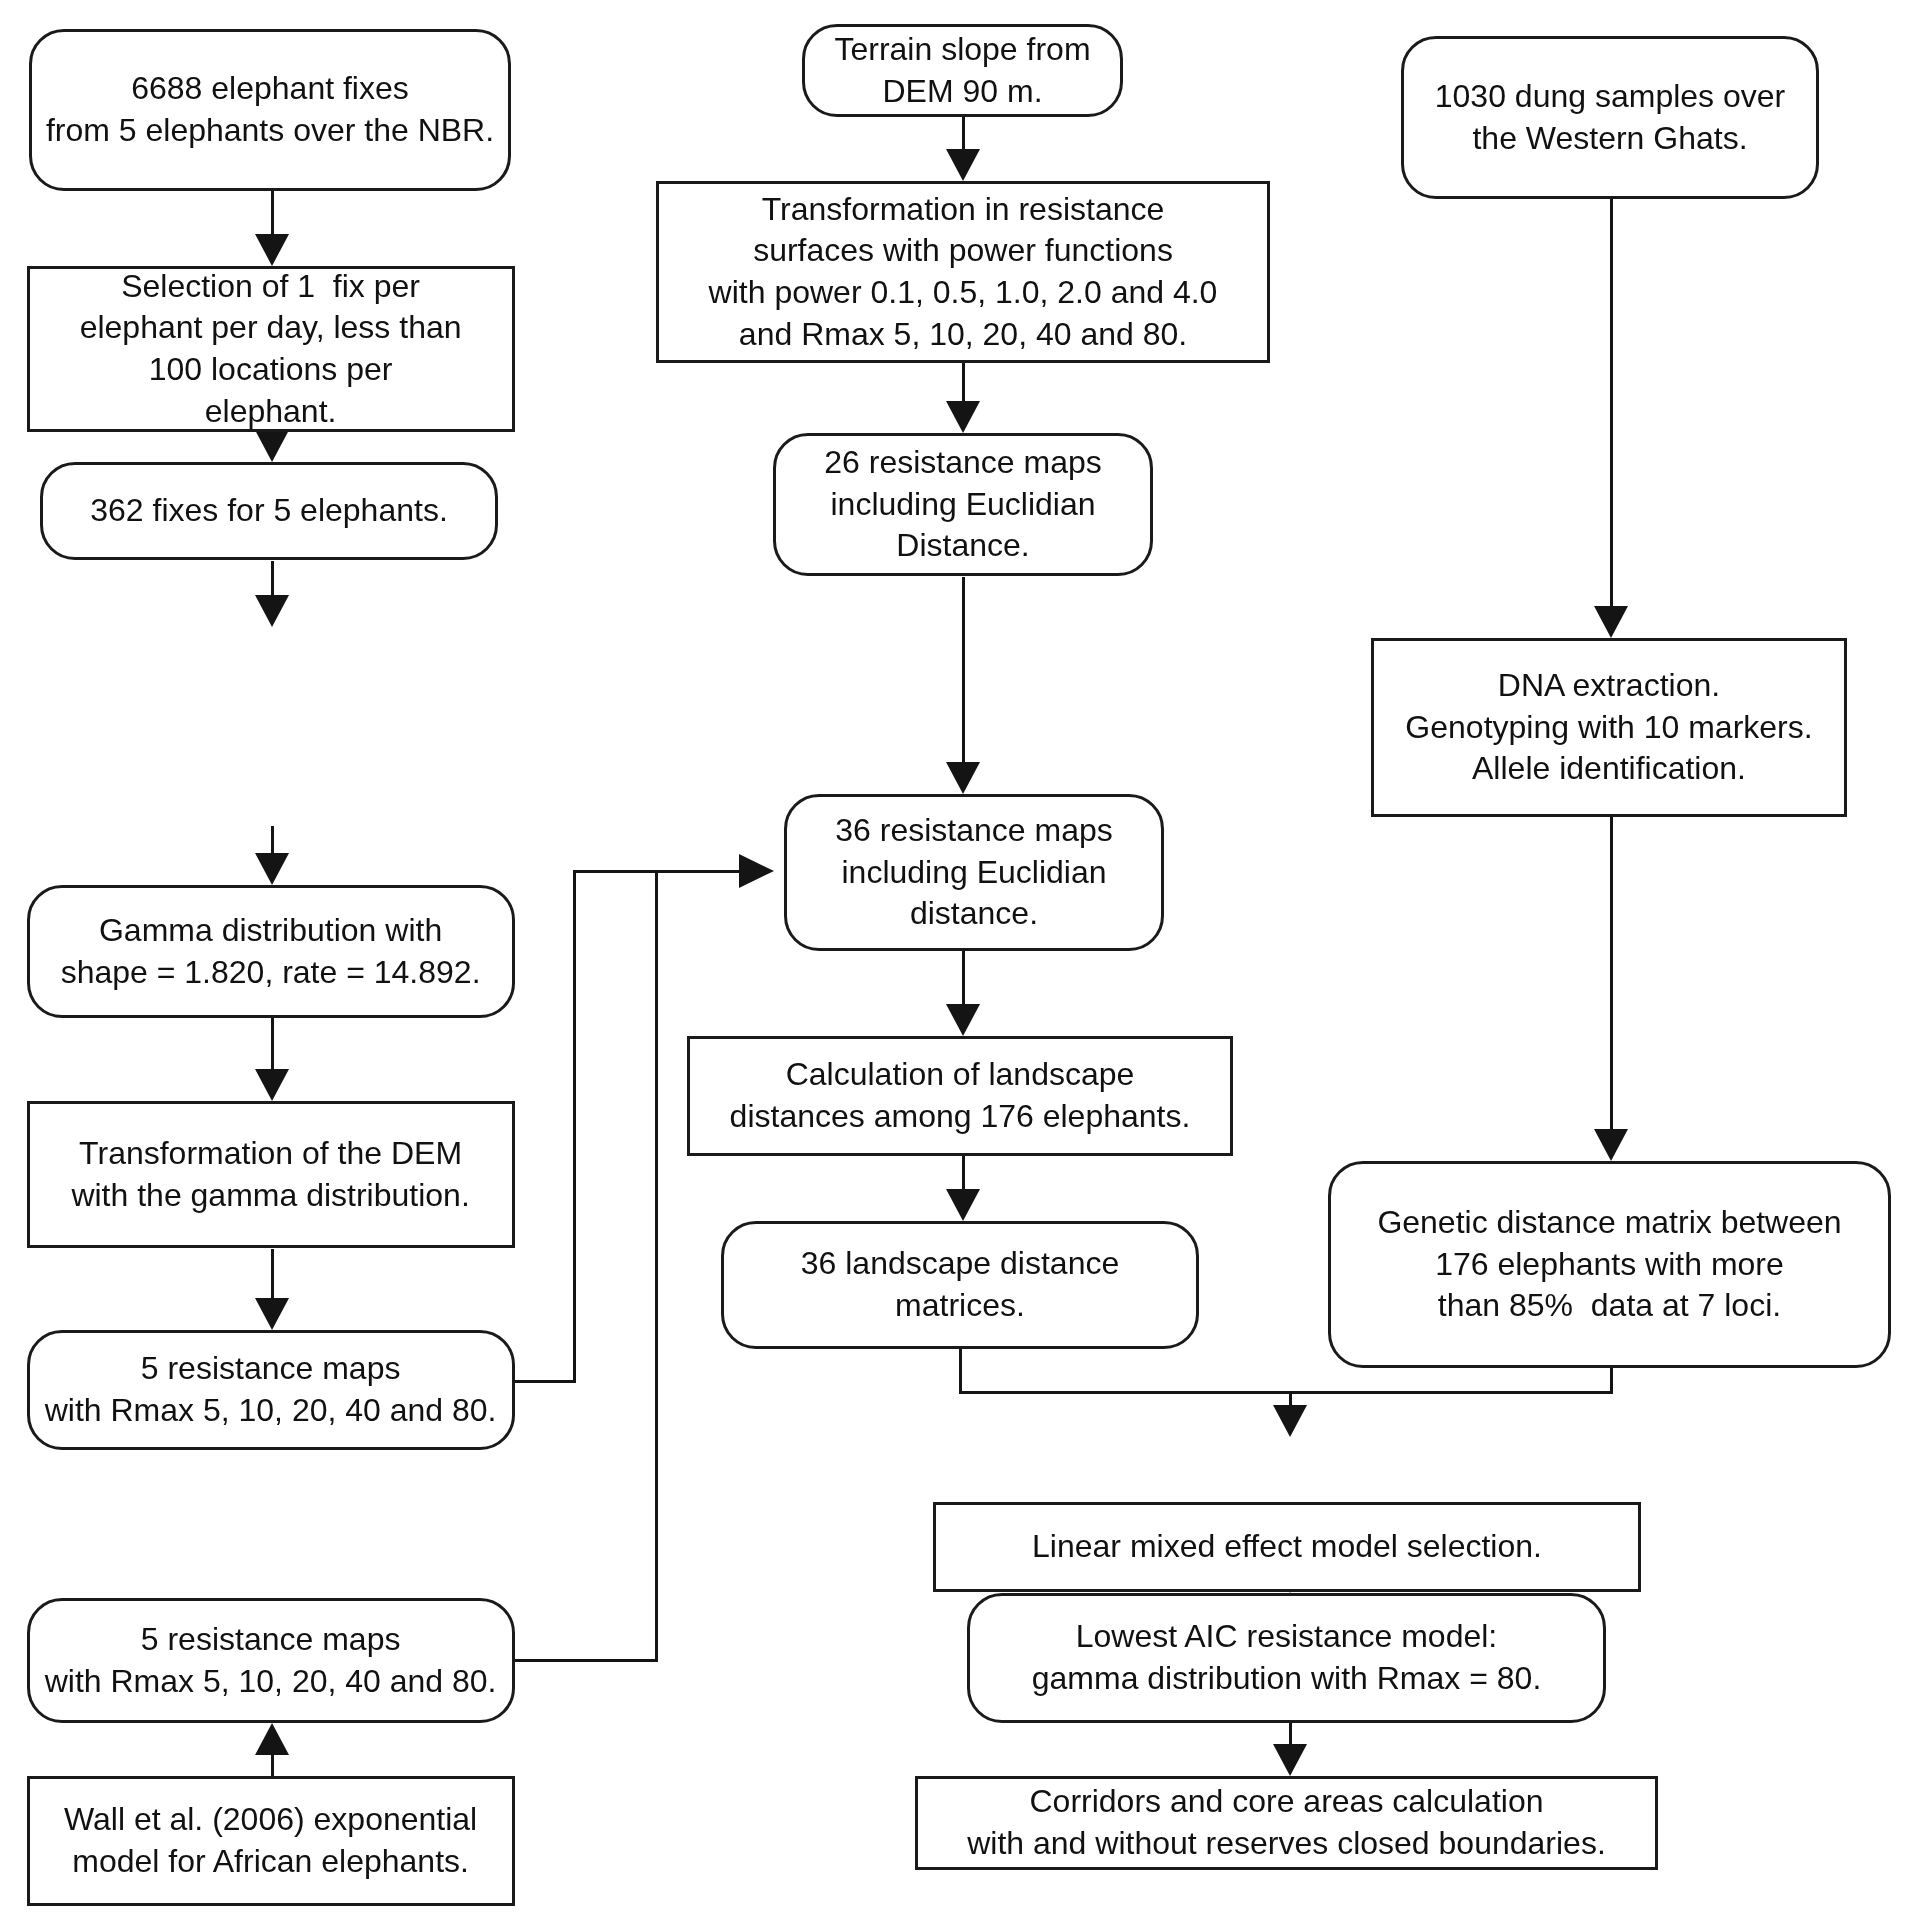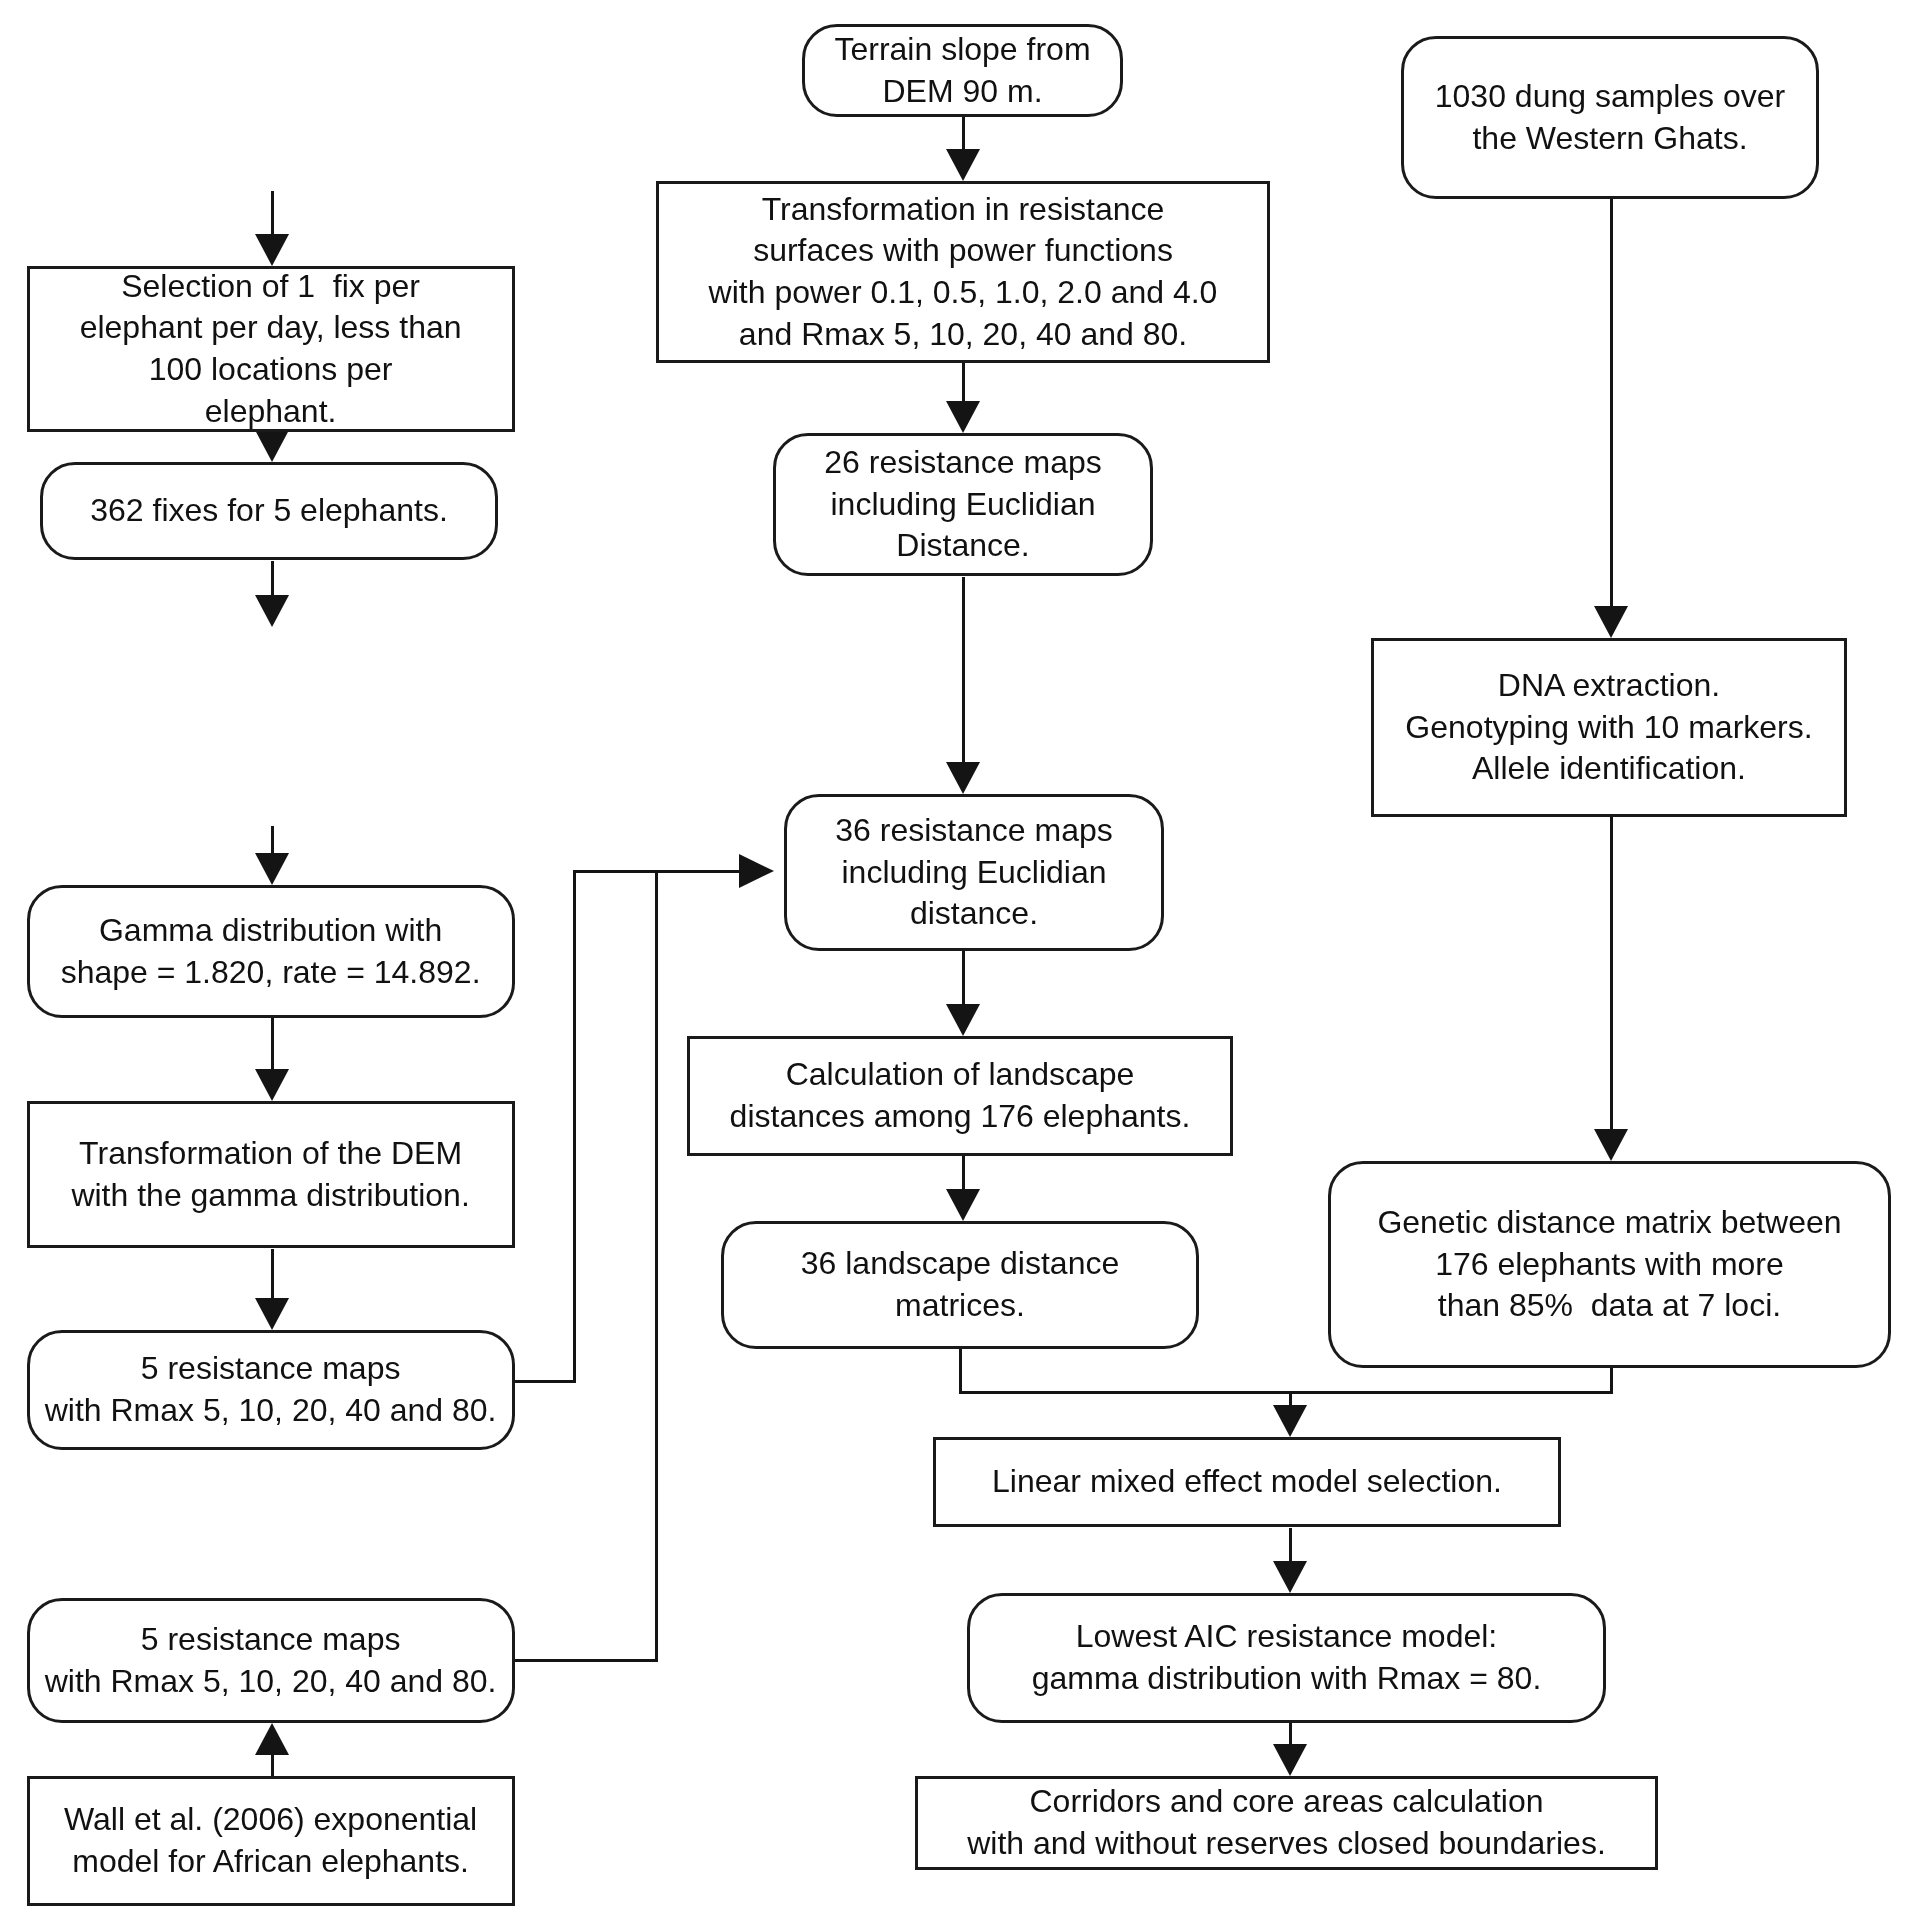--- a/index.html
+++ b/index.html
@@ -49,20 +49,22 @@
     border-top: 17.3px solid transparent;
     border-bottom: 17.3px solid transparent;
     border-left: 35px solid #141414;
   }
 </style>
 </head>
 <body>
 
 <div id="canvas">
 
+  <div class="box rounded" style="left:29px; top:29px; width:482px; height:162px;">6688 elephant fixes
+from 5 elephants over the NBR.</div>
   <div class="box" style="left:26.6px; top:266px; width:488px; height:166px;">Selection of 1  fix per
 elephant per day, less than
 100 locations per
 elephant.</div>
   <div class="box rounded" style="left:40px; top:462px; width:458px; height:98px;">362 fixes for 5 elephants.</div>
   <div class="box rounded" style="left:26.6px; top:885px; width:488px; height:133px;">Gamma distribution with
 shape = 1.820, rate = 14.892.</div>
   <div class="box" style="left:26.6px; top:1101px; width:488px; height:147px;">Transformation of the DEM
 with the gamma distribution.</div>
   <div class="box rounded" style="left:26.6px; top:1330px; width:488px; height:120px;">5 resistance maps
@@ -91,21 +93,21 @@
 
   <div class="box rounded" style="left:1401px; top:36px; width:418px; height:163px;">1030 dung samples over
 the Western Ghats.</div>
   <div class="box" style="left:1371px; top:638px; width:476px; height:179px;">DNA extraction.
 Genotyping with 10 markers.
 Allele identification.</div>
   <div class="box rounded" style="left:1328px; top:1161px; width:563px; height:207px;">Genetic distance matrix between
 176 elephants with more
 than 85%  data at 7 loci.</div>
 
-  <div class="box" style="left:933px; top:1437px; width:628px; height:90px;">Linear mixed effect model selection.</div>
+  <div class="box" style="left:933px; top:1502px; width:708px; height:90px;">Linear mixed effect model selection.</div>
   <div class="box rounded" style="left:967px; top:1593px; width:639px; height:130px;">Lowest AIC resistance model:
 gamma distribution with Rmax = 80.</div>
   <div class="box" style="left:915px; top:1776px; width:743px; height:94px;">Corridors and core areas calculation
 with and without reserves closed boundaries.</div>
 
   <div class="vl" style="left:271px; top:191px; height:44px;"></div>
   <div class="ad" style="left:255px; top:234px;"></div>
 
   <div class="ad" style="left:255px; top:430px;"></div>
 

